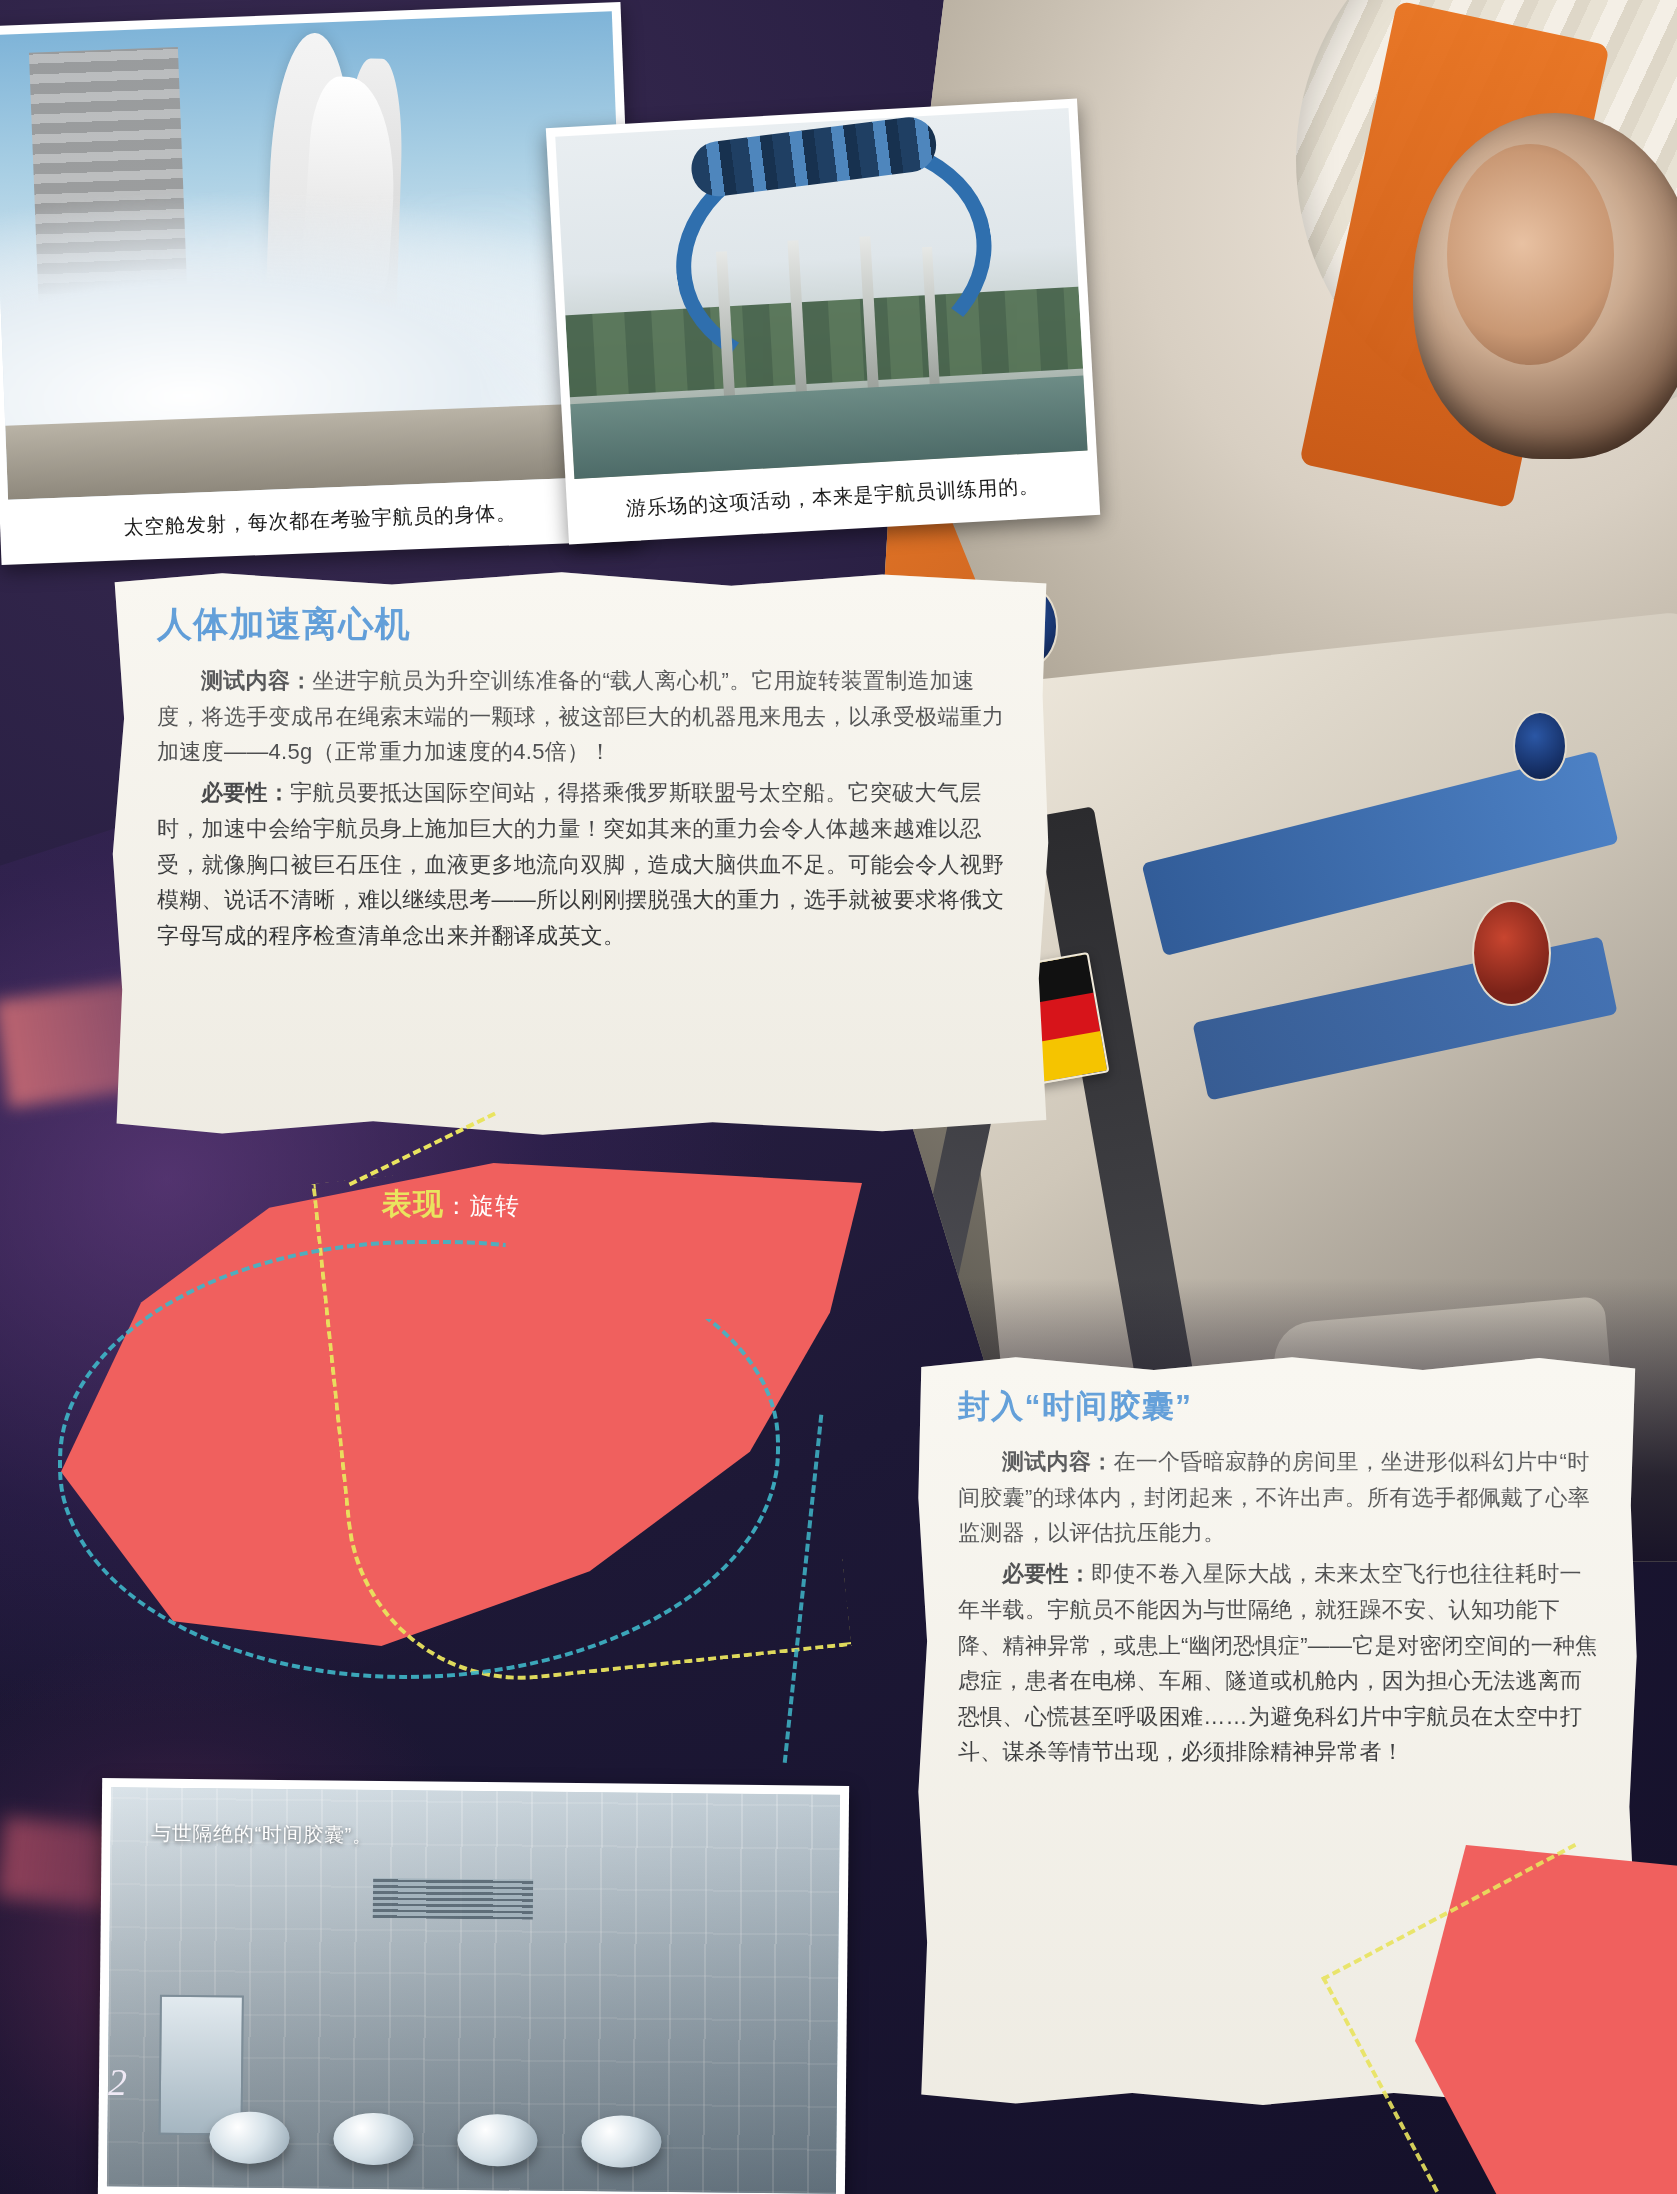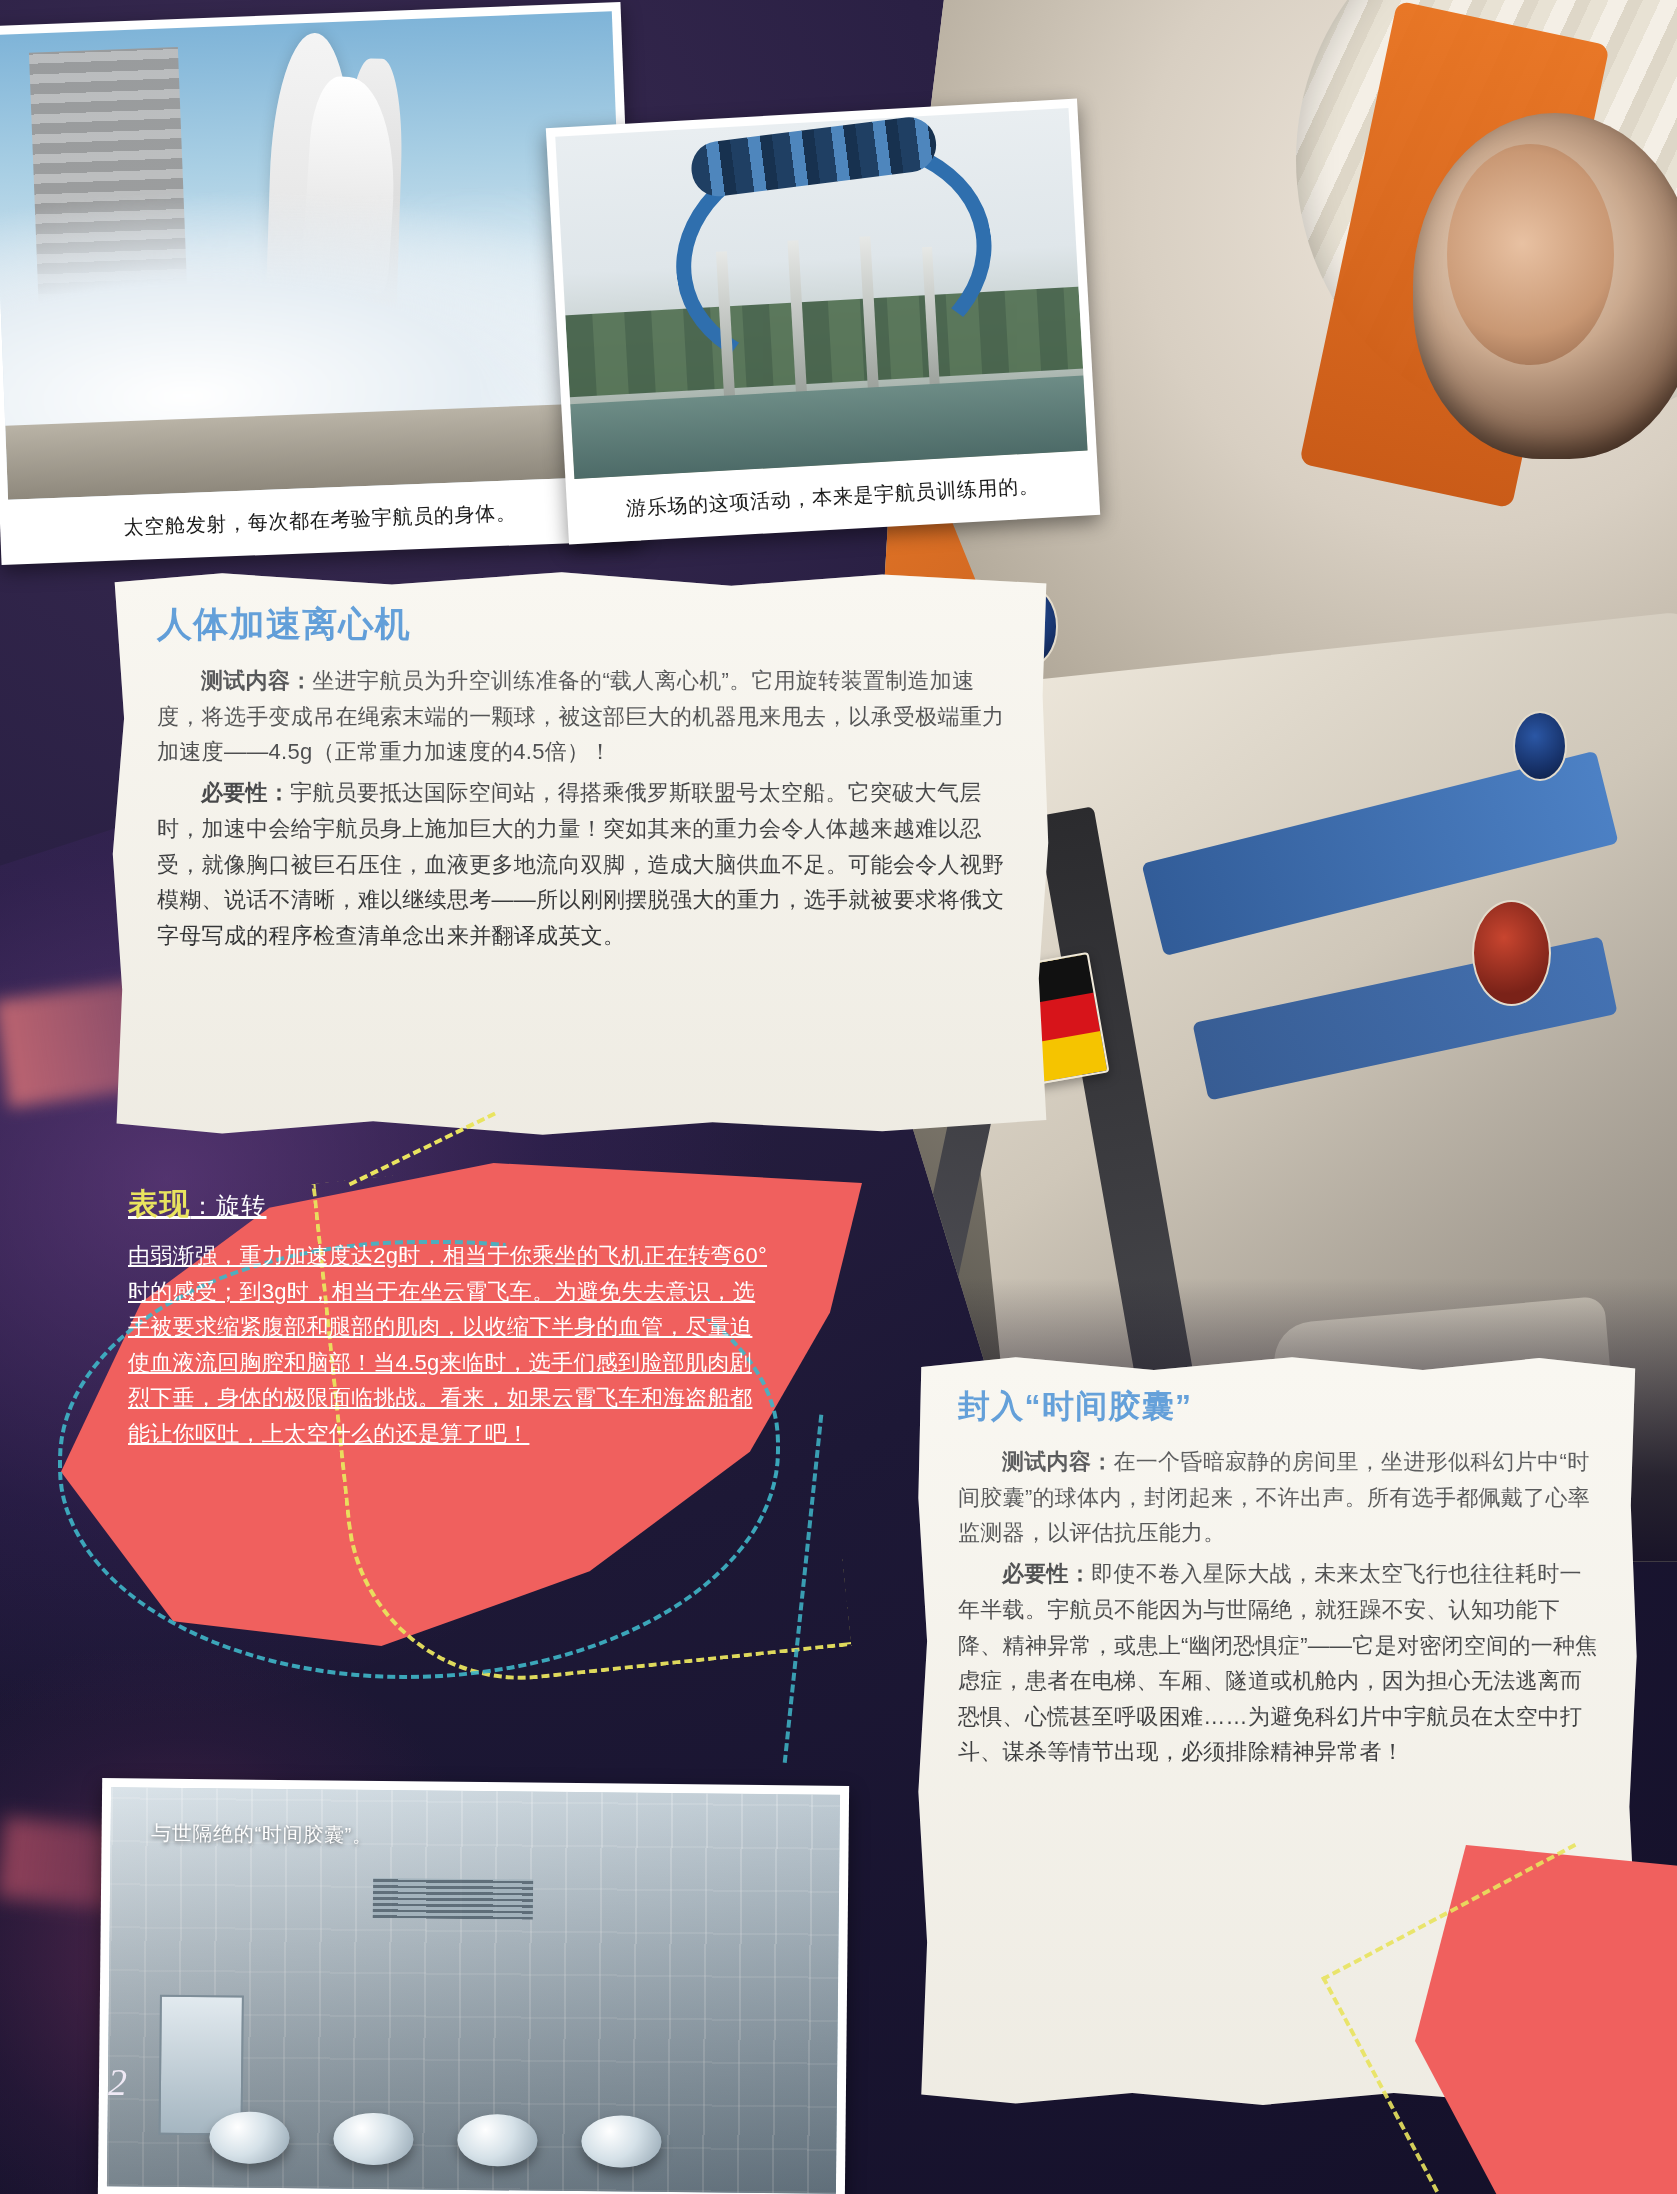--- a/index.html
+++ b/index.html
@@ -445,26 +445,25 @@
     width: 714px; height: 431px;
     border: 4px dashed #3fb6c8;
     border-radius: 50% 46% 52% 48%;
     clip-path: polygon(0 0, 62% 0, 62% 18%, 100% 18%, 100% 100%, 0 100%);
     opacity: .9;
   }
   .perf-text {
     position: absolute;
     left: 128px; top: 1180px;
     width: 646px;
-    text-align: left;
+    text-align: center;
     color: #ffffff;
     font-size: 22px;
     line-height: 1.62;
     letter-spacing: 0.3px;
-    text-decoration: underline;
   }
   .perf-head {
     font-size: 30px;
     font-weight: bold;
     color: #e9e45f;
     letter-spacing: 1.3px;
     margin-bottom: 9.4px;
   }
   .perf-head .sub {
     color: #ffffff;
@@ -578,23 +577,20 @@
 </div>
 
 <div class="perf-shape"></div>
 <div class="perf-dash-yellow"></div>
 <div class="perf-dash-yellow2"></div>
 <div class="perf-dash-teal"></div>
 <div class="perf-text">
   <div class="perf-head">
     <span>表现</span><span class="sub">：旋转</span>
   </div>
-  <div class="perf-body">
-    <p>由弱渐强，重力加速度达2g时，相当于你乘坐的飞机正在转弯60°时的感受；到3g时，相当于在坐云霄飞车。为避免失去意识，选手被要求缩紧腹部和腿部的肌肉，以收缩下半身的血管，尽量迫使血液流回胸腔和脑部！当4.5g来临时，选手们感到脸部肌肉剧烈下垂，身体的极限面临挑战。看来，如果云霄飞车和海盗船都能让你呕吐，上太空什么的还是算了吧！</p>
-  </div>
 </div>
 
 <div class="dash-mid-teal"></div>
 
 <div class="paper" id="paper-capsule-text">
   <h2 class="article-title small">封入“时间胶囊”</h2>
   <p class="para indent">
     <span class="lead">测试内容：</span><span>在一个昏暗寂静的房间里，坐进形似科幻片中“时间胶囊”的球体内，封闭起来，不许出声。所有选手都佩戴了心率监测器，以评估抗压能力。</span>
   </p>
   <p class="para indent">

